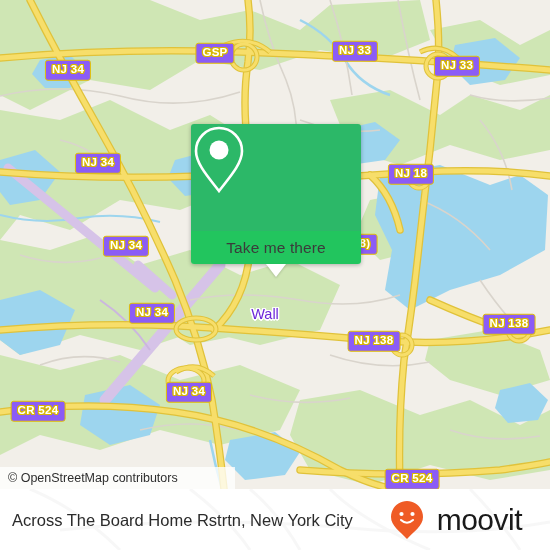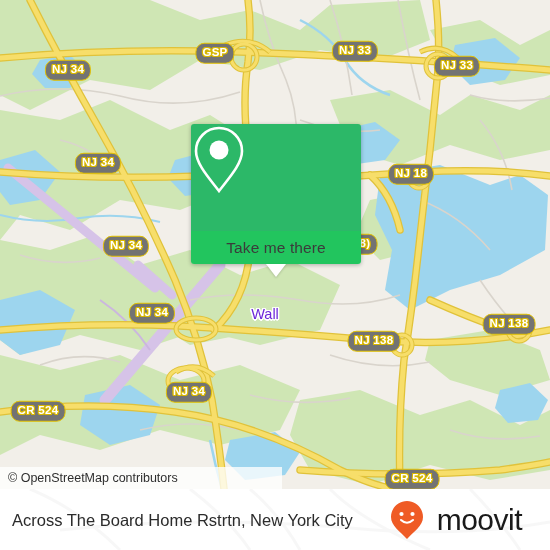--- a/index.html
+++ b/index.html
@@ -13,23 +13,23 @@
   
   .map{
     position:absolute;left:0;top:0;width:550px;height:489px;
     background:#f2efe9;overflow:hidden;
   }
   .map svg{position:absolute;left:0;top:0;}
 
   
   .shield{
     position:absolute;
-    background:#737373;
+    background:#8b5cf6;
     border:1.6px solid #e4c200;
-    border-radius:9px;
+    border-radius:3px;
     color:#ffffff;
     font-size:11.5px;
     font-weight:bold;
     letter-spacing:.3px;
     line-height:1;
     padding:3px 6px 4px 6px;
     white-space:nowrap;
     text-shadow:
       -1.1px 0 #d9b800, 1.1px 0 #d9b800, 0 -1.1px #d9b800, 0 1.1px #d9b800,
       -1px -1px #d9b800, 1px -1px #d9b800, -1px 1px #d9b800, 1px 1px #d9b800;
@@ -83,21 +83,21 @@
     width:0;height:0;
     border-left:10px solid transparent;
     border-right:10px solid transparent;
     border-top:13px solid #ffffff;
     filter:drop-shadow(0 1px 1px rgba(0,0,0,.18));
   }
 
   
   .attrib{
     position:absolute;left:0;top:467px;
-    height:22px;width:282px;
+    height:22px;width:235px;
     background:rgba(255,255,255,.78);
     display:flex;align-items:center;
   }
   .attrib span{
     color:#2e2e2e;font-size:12.5px;padding-left:8px;white-space:nowrap;
   }
 
   
   .footer{
     position:absolute;left:0;top:489px;width:550px;height:61px;

